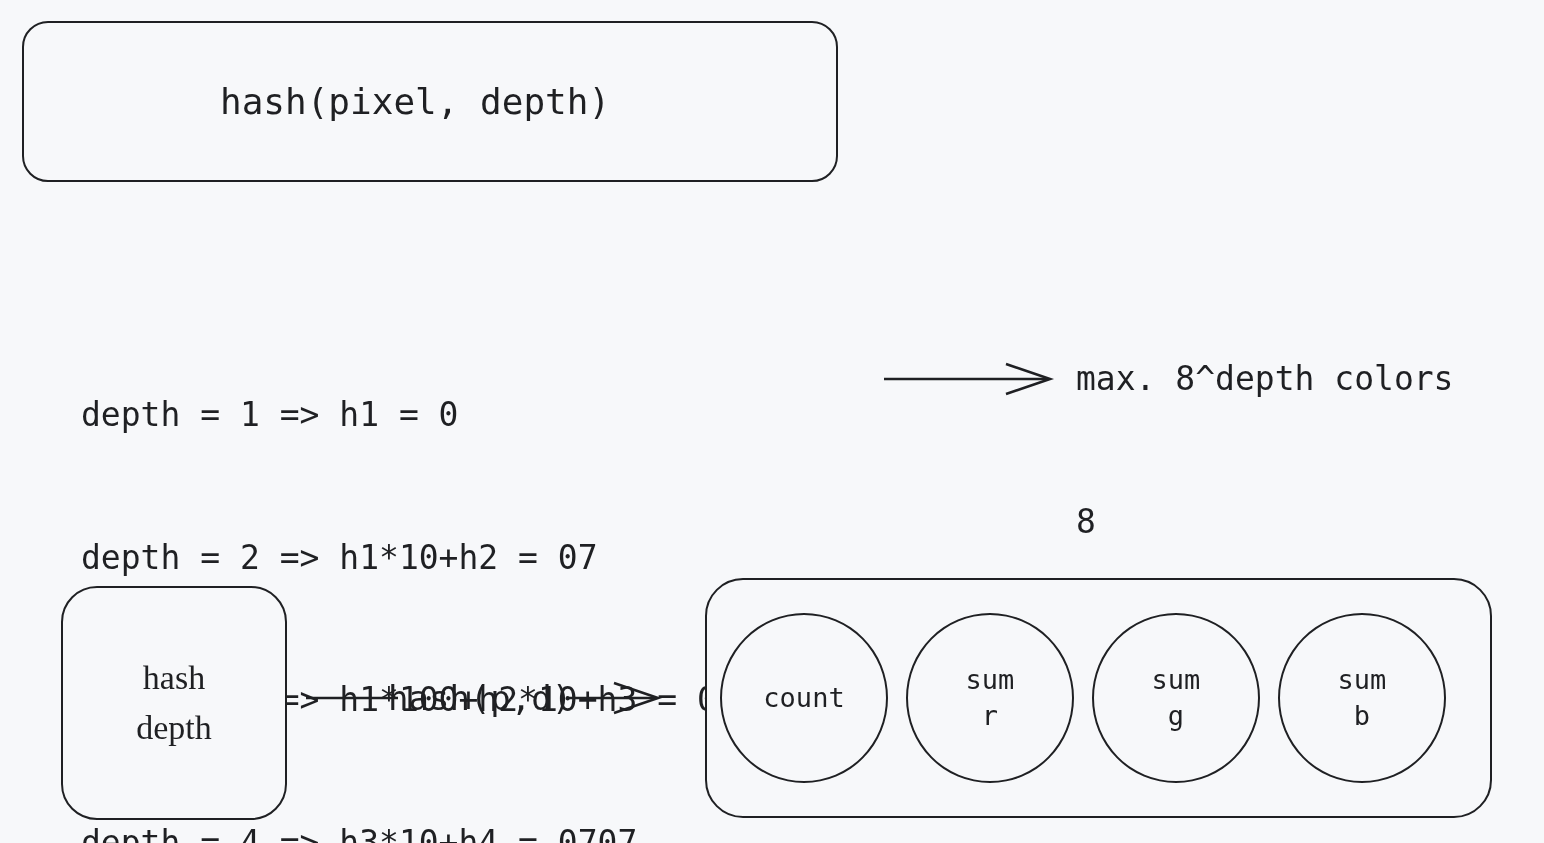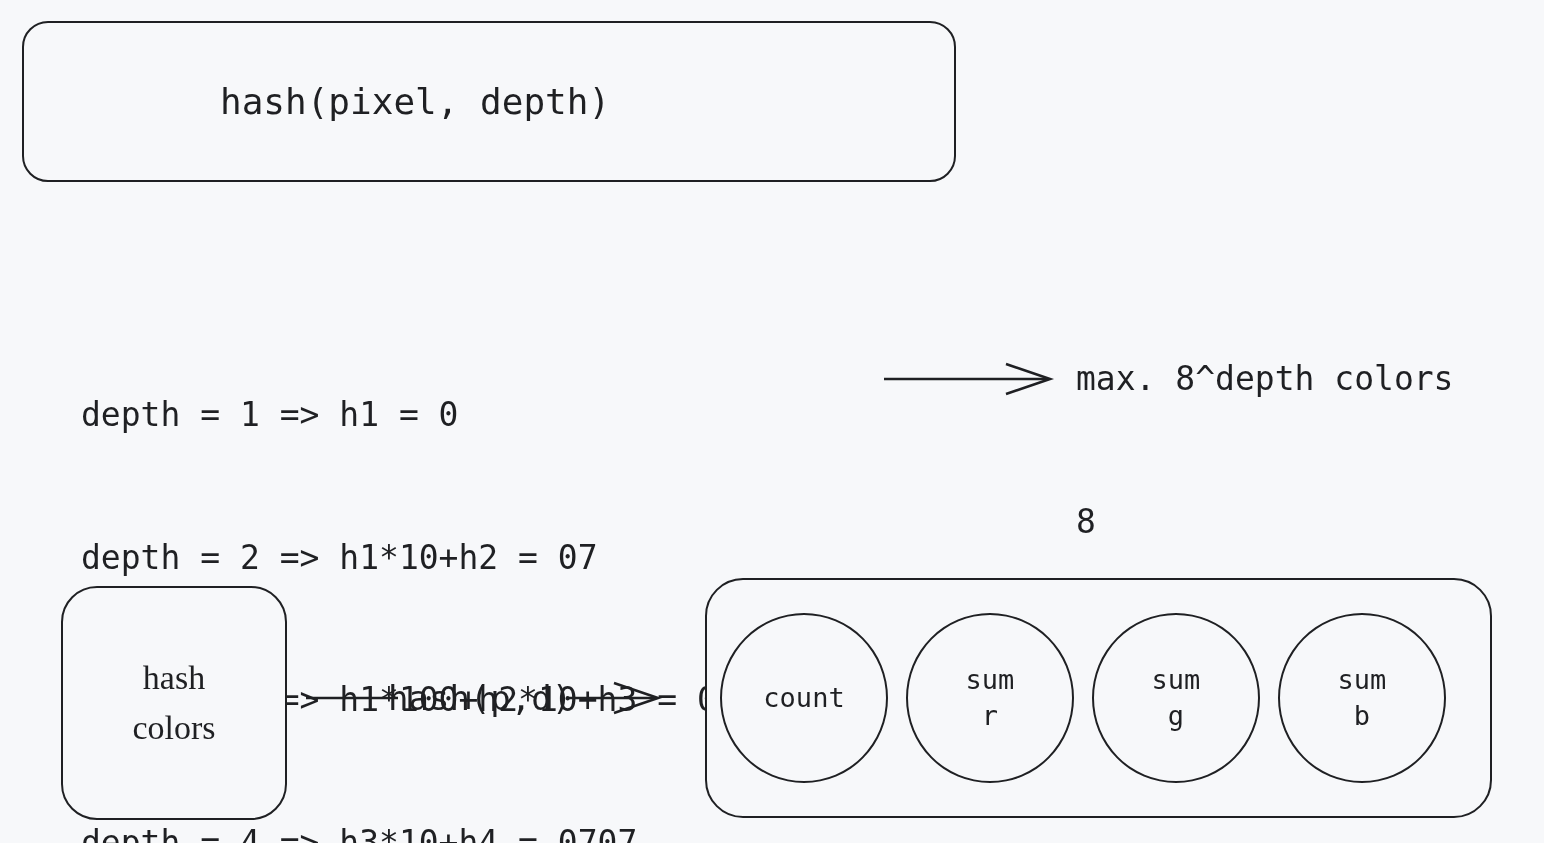--- a/index.html
+++ b/index.html
@@ -29,21 +29,21 @@
     background: #f7f8fa;
     display: flex;
     align-items: center;
     justify-content: center;
   }
 
   
   #hash-fn-box {
     left: 22px;
     top: 21px;
-    width: 934px;
+    width: 816px;
     height: 161px;
     border-radius: 26px;
     justify-content: flex-start;
   }
   #hash-fn-box .box-label {
     font-size: 36px;
     letter-spacing: 0px;
     white-space: pre;
     padding-left: 196px;
   }
@@ -197,21 +197,21 @@
   <div id="results-list">
     <span class="result-line">max. 8^depth colors</span>
     <span class="result-line">8</span>
     <span class="result-line">64</span>
     <span class="result-line">512</span>
     
   </div>
 
   <div class="node-box" id="hash-table-box">
     <span class="ht-line">hash</span>
-    <span class="ht-line">colors</span>
+    <span class="ht-line">depth</span>
   </div>
 
   <svg class="arrow-svg" id="hashtable-arrow-left" viewBox="0 0 92 16">
     <line x1="0" y1="8" x2="92" y2="8"></line>
   </svg>
 
   <div id="hash-pd-label">hash(p,d)</div>
 
   <svg class="arrow-svg" id="hashtable-arrow-right" viewBox="0 0 96 32">
     <line x1="0" y1="16" x2="90" y2="16"></line>

